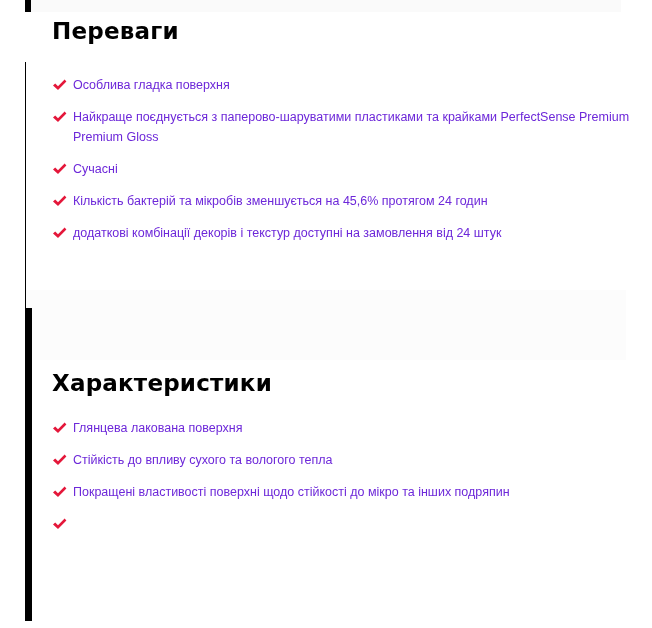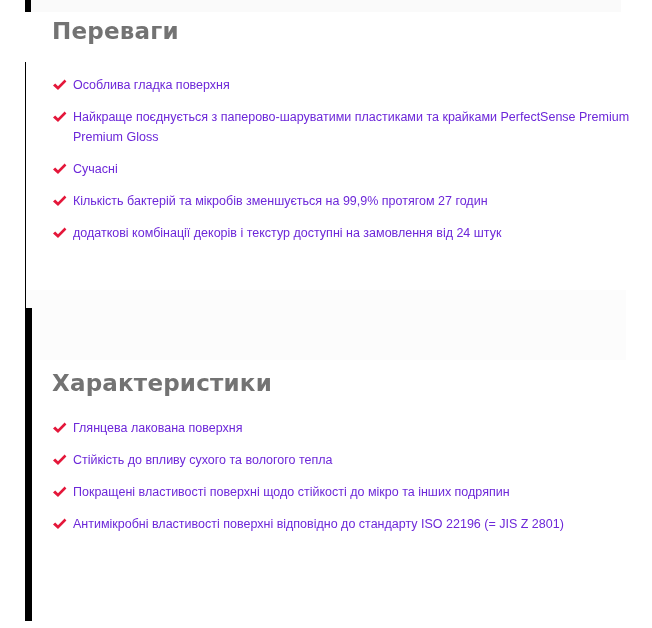--- a/index.html
+++ b/index.html
@@ -53,21 +53,21 @@
       right: 20px;
     }
     .section-1 { top: 14px; }
     .section-2 { top: 366px; }
 
     h2 {
       margin: 0;
       font-family: "DejaVu Sans", sans-serif;
       font-weight: 700;
       font-size: 23px;
-      color: #737373;
+      color: #000000;
       letter-spacing: 0.2px;
       line-height: 34px;
     }
     ul {
       list-style: none;
       margin: 0;
       padding: 0;
     }
     .section-1 ul { margin-top: 27px; }
     .section-2 ul { margin-top: 18px; }
@@ -118,21 +118,21 @@
     <li>
       <svg class="check" viewBox="0 0 15 14">
           <path d="M1 7.5 L3.2 5.6 L6 8.3 L12.6 1.5 L14.4 3.4 L6 12 Z" fill="#e4173a"></path>
         </svg>
       <span>Сучасні</span>
     </li>
     <li>
       <svg class="check" viewBox="0 0 15 14">
           <path d="M1 7.5 L3.2 5.6 L6 8.3 L12.6 1.5 L14.4 3.4 L6 12 Z" fill="#e4173a"></path>
         </svg>
-      <span>Кількість бактерій та мікробів зменшується на 99,9% протягом 27 годин</span>
+      <span>Кількість бактерій та мікробів зменшується на 45,6% протягом 24 годин</span>
     </li>
     <li>
       <svg class="check" viewBox="0 0 15 14">
           <path d="M1 7.5 L3.2 5.6 L6 8.3 L12.6 1.5 L14.4 3.4 L6 12 Z" fill="#e4173a"></path>
         </svg>
       <span>додаткові комбінації декорів і текстур доступні на замовлення від 24 штук</span>
     </li>
   </ul>
 </section>
 
@@ -154,16 +154,15 @@
     <li>
       <svg class="check" viewBox="0 0 15 14">
           <path d="M1 7.5 L3.2 5.6 L6 8.3 L12.6 1.5 L14.4 3.4 L6 12 Z" fill="#e4173a"></path>
         </svg>
       <span>Покращені властивості поверхні щодо стійкості до мікро та інших подряпин</span>
     </li>
     <li>
       <svg class="check" viewBox="0 0 15 14">
           <path d="M1 7.5 L3.2 5.6 L6 8.3 L12.6 1.5 L14.4 3.4 L6 12 Z" fill="#e4173a"></path>
         </svg>
-      <span>Антимікробні властивості поверхні відповідно до стандарту ISO 22196 (= JIS Z 2801)</span>
     </li>
   </ul>
 </section>
 
 </body></html>

